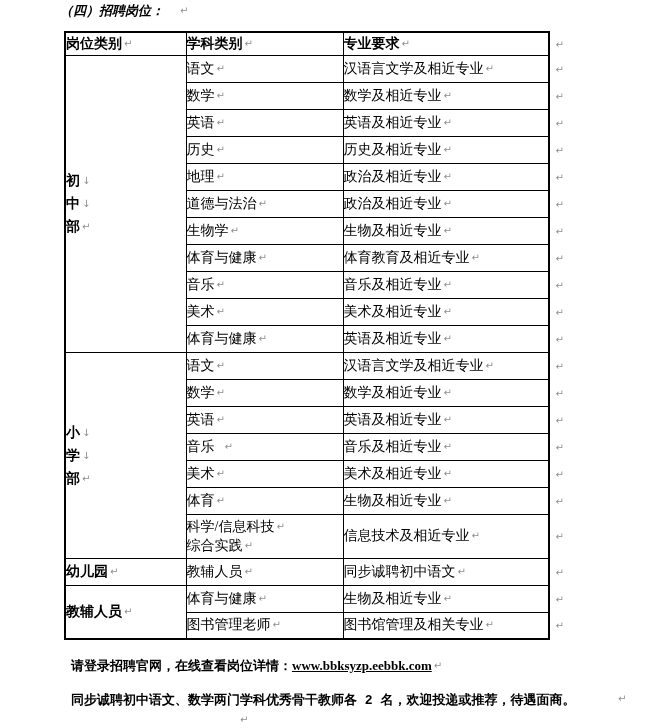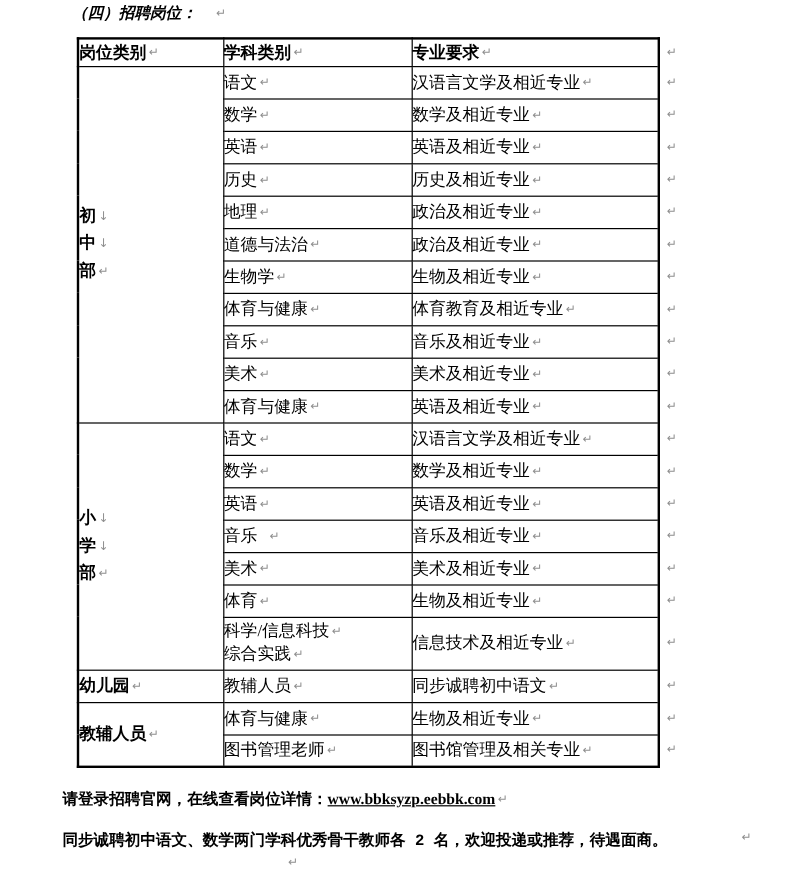--- a/index.html
+++ b/index.html
@@ -19,21 +19,21 @@
   tr.trow  { height:44px; }
   td.hcell { font-weight:bold; }
   td.ccell { font-weight:bold; }
   .cline { line-height:23px; }
   .sline { line-height:19px; }
 
   .mark { color:#8f8f8f; font-size:10px; font-family:"DejaVu Sans", sans-serif;
           font-weight:normal; margin-left:2px; vertical-align:1px; }
   .rowend { position:absolute; right:-16px; top:50%; transform:translateY(-50%); margin:0; }
 
-  .footer-line { position:absolute; left:52px; font-size:13px; font-weight:bold; white-space:nowrap;text-align:right; }
+  .footer-line { position:absolute; left:71px; font-size:13px; font-weight:bold; white-space:nowrap;text-align:right; }
   .fl1 { top:657px; }
   .fl2 { top:691px;font-family:Liberation Mono, monospace; }
   .url { color:#000; font-weight:bold; text-decoration:underline; font-family:"Liberation Serif", serif; }
   .line2-endmark { position:absolute; left:616px; top:693px; }
   .stray-mark { position:absolute; left:238px; top:714px; }
 </style>
 </head>
 <body>
 
 <div class="title">

